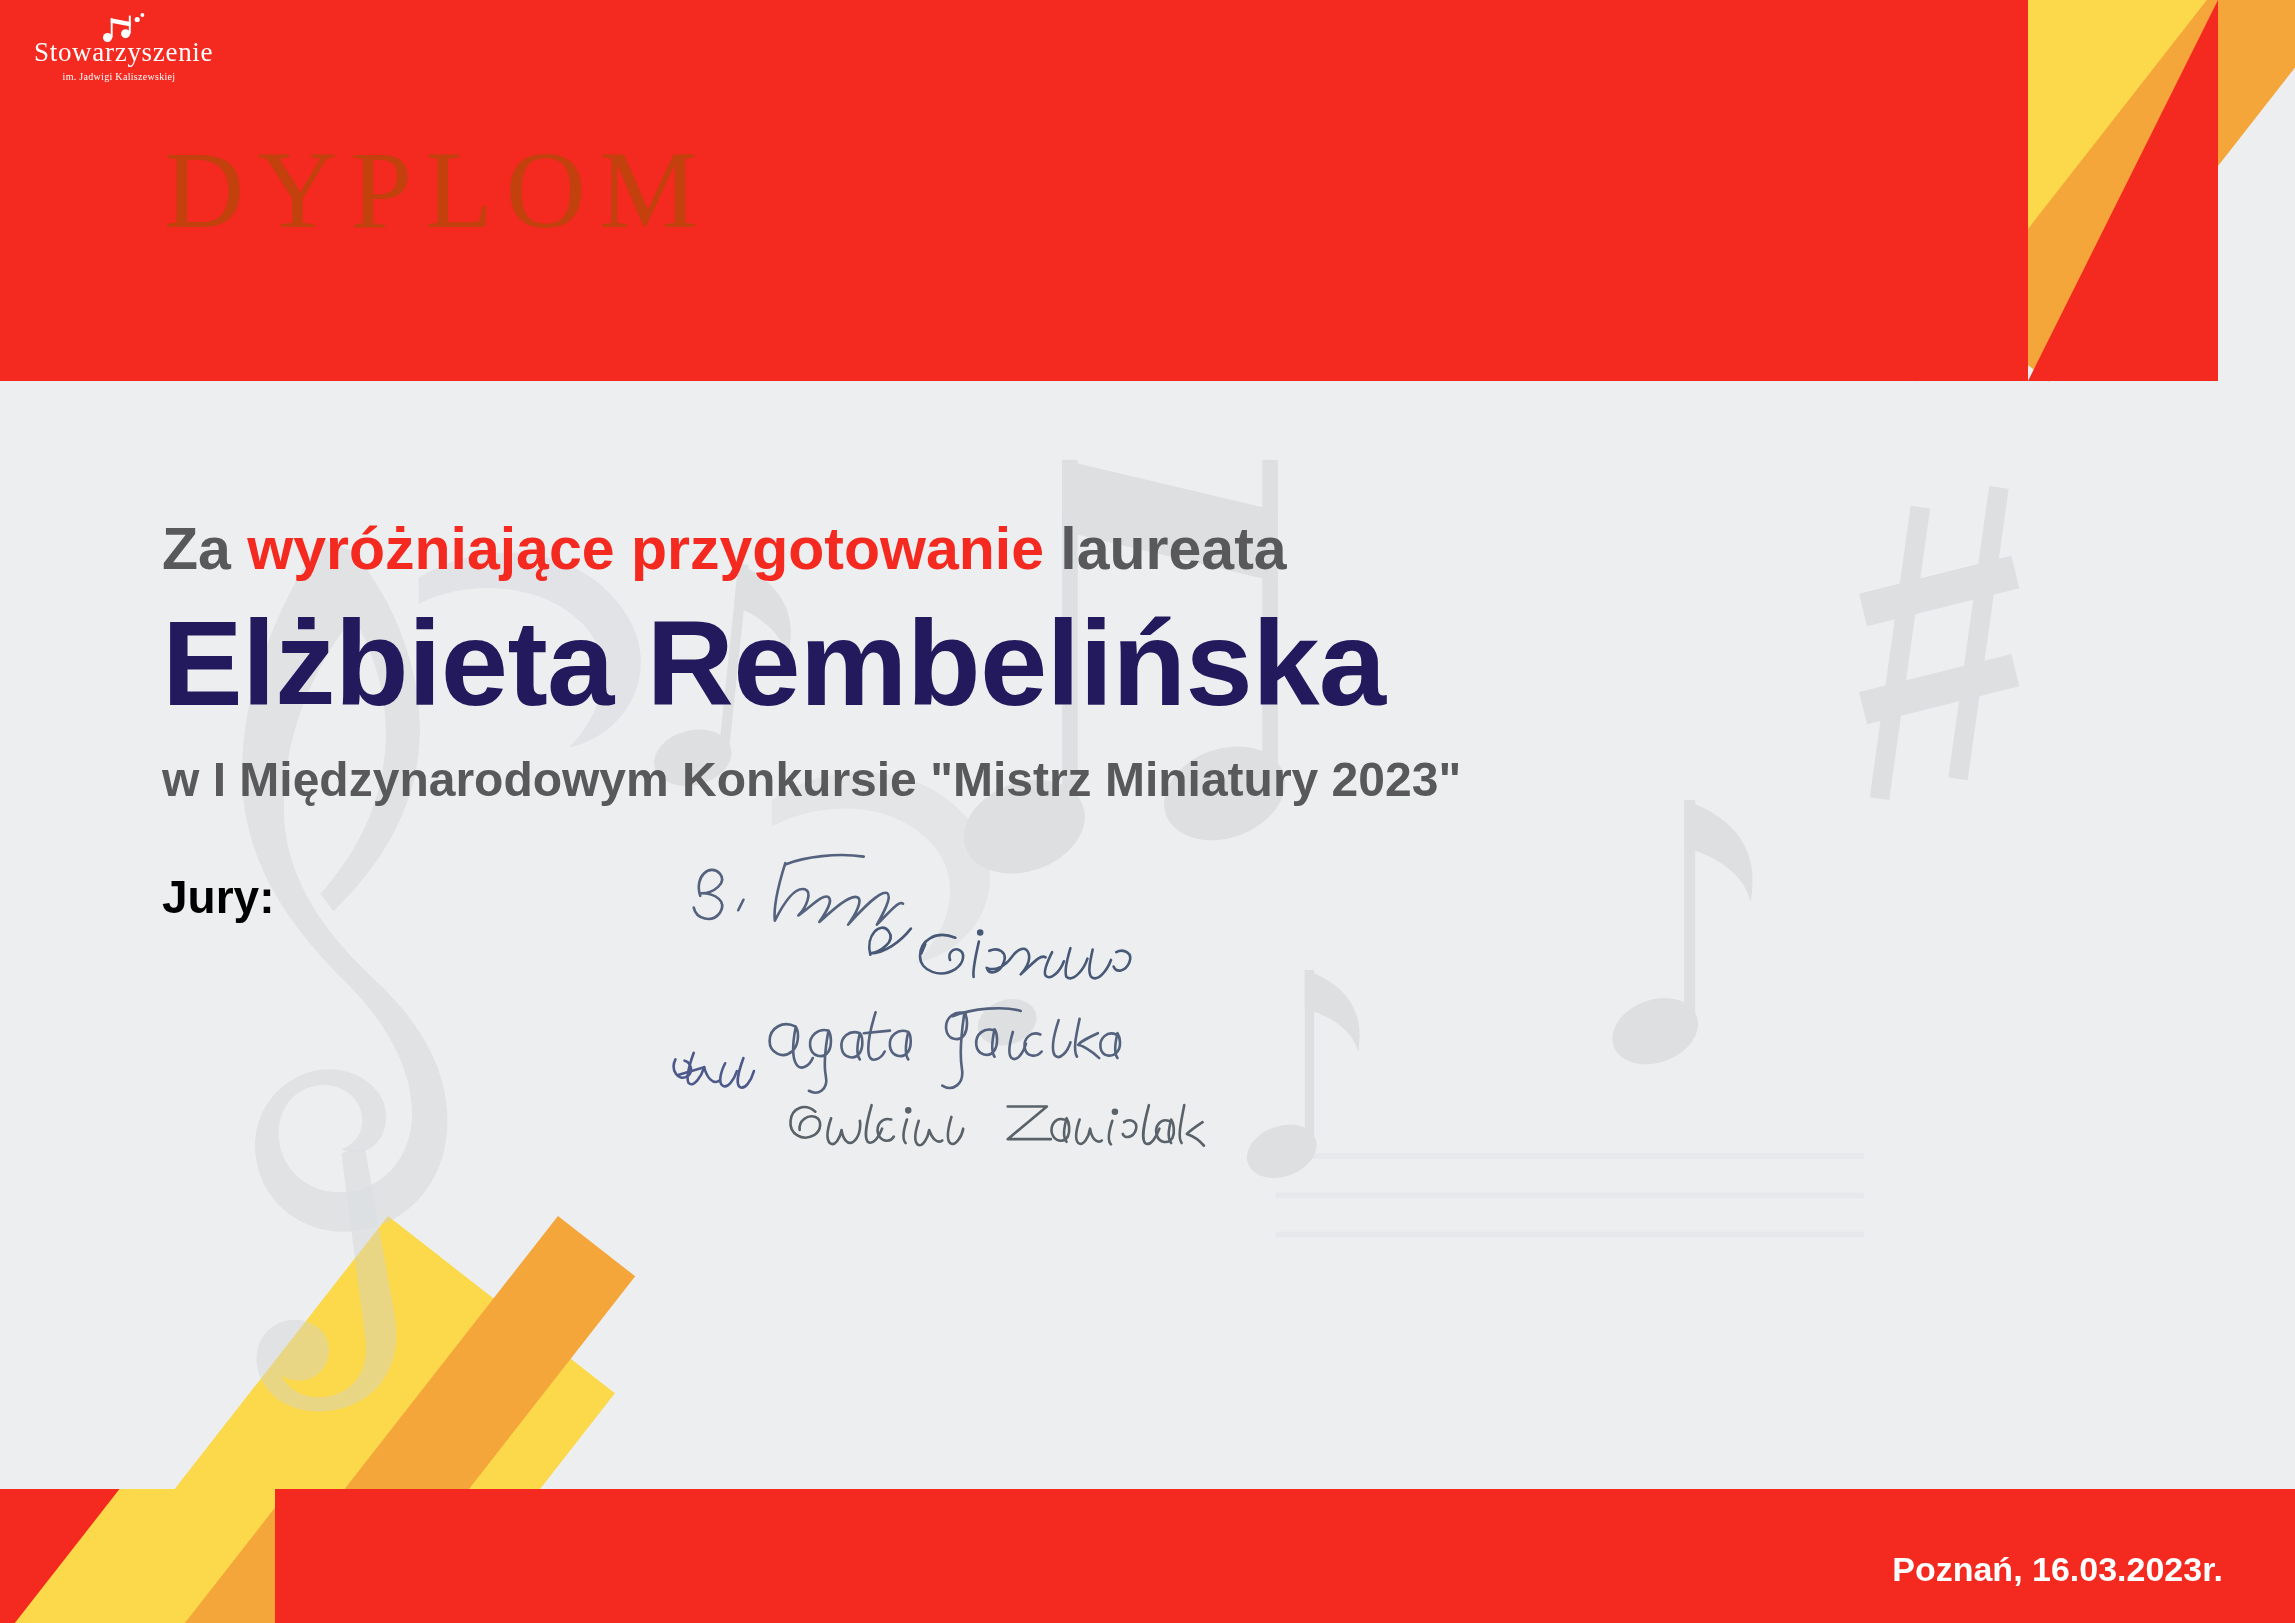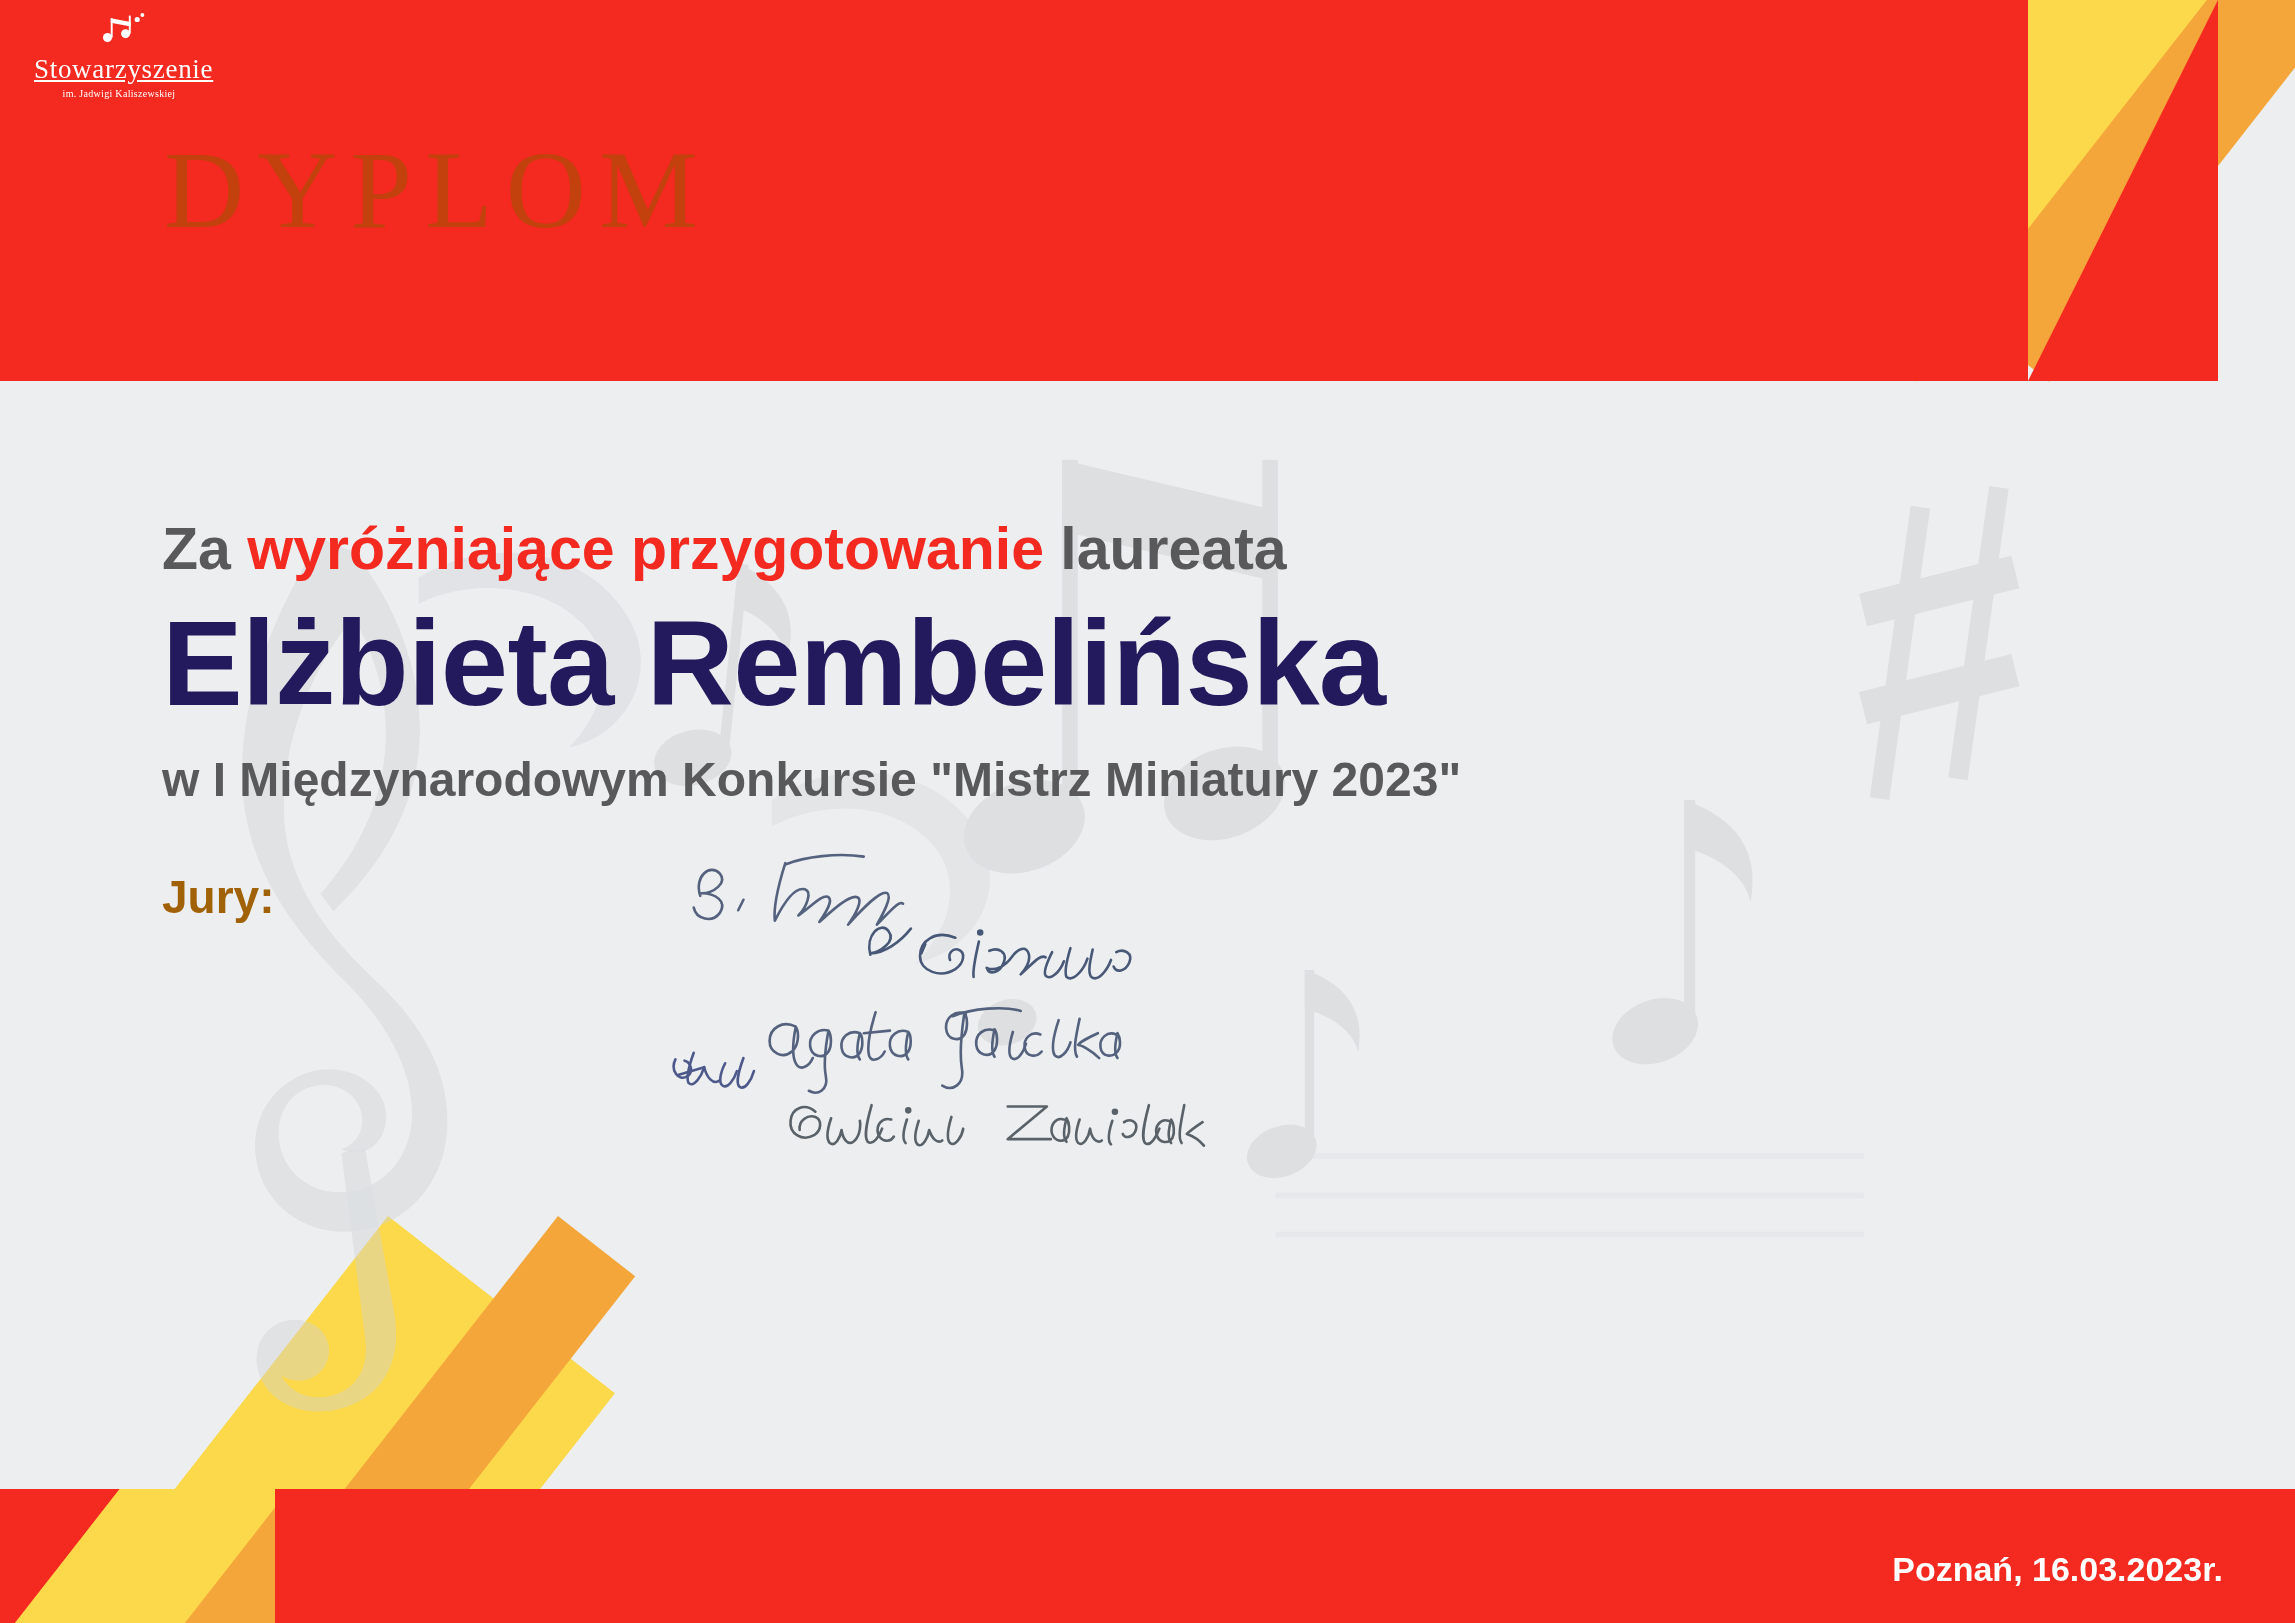--- a/index.html
+++ b/index.html
@@ -106,23 +106,22 @@
     left: 34px; top: 9.2px;
     width: 170px; height: 98px;
     z-index: 6;
     color: #ffffff;
     text-align: center;
   }
   .logo .logo-title {
     font-family: "Liberation Serif", serif;
     font-size: 27px;
     letter-spacing: 0.7px;
-    margin-top: 47px;
+    margin-top: 30px;
     line-height: 1;
-    text-decoration: underline;
   }
   .logo .logo-sub {
     font-family: "Liberation Serif", serif;
     font-size: 10px;
     margin-top: 5.2px;
     letter-spacing: 0.3px;
   }
   .logo .logo-mark {
     position: absolute;
     left: 63px; top: 3.9px;
@@ -187,21 +186,21 @@
     font-weight: 600;
     color: #59595b;
     white-space: nowrap;
   }
 
   .jury-label {
     position: absolute;
     left: 162px; top: 489px;
     font-size: 46px;
     font-weight: 700;
-    color: #a16207;
+    color: #000000;
     text-align: right;
   }
 
   .jury-list {
     position: absolute;
     left: 162px; top: 584px;
     font-size: 34px;
     font-weight: 700;
     color: #1b1b33;
     line-height: 1.31;

